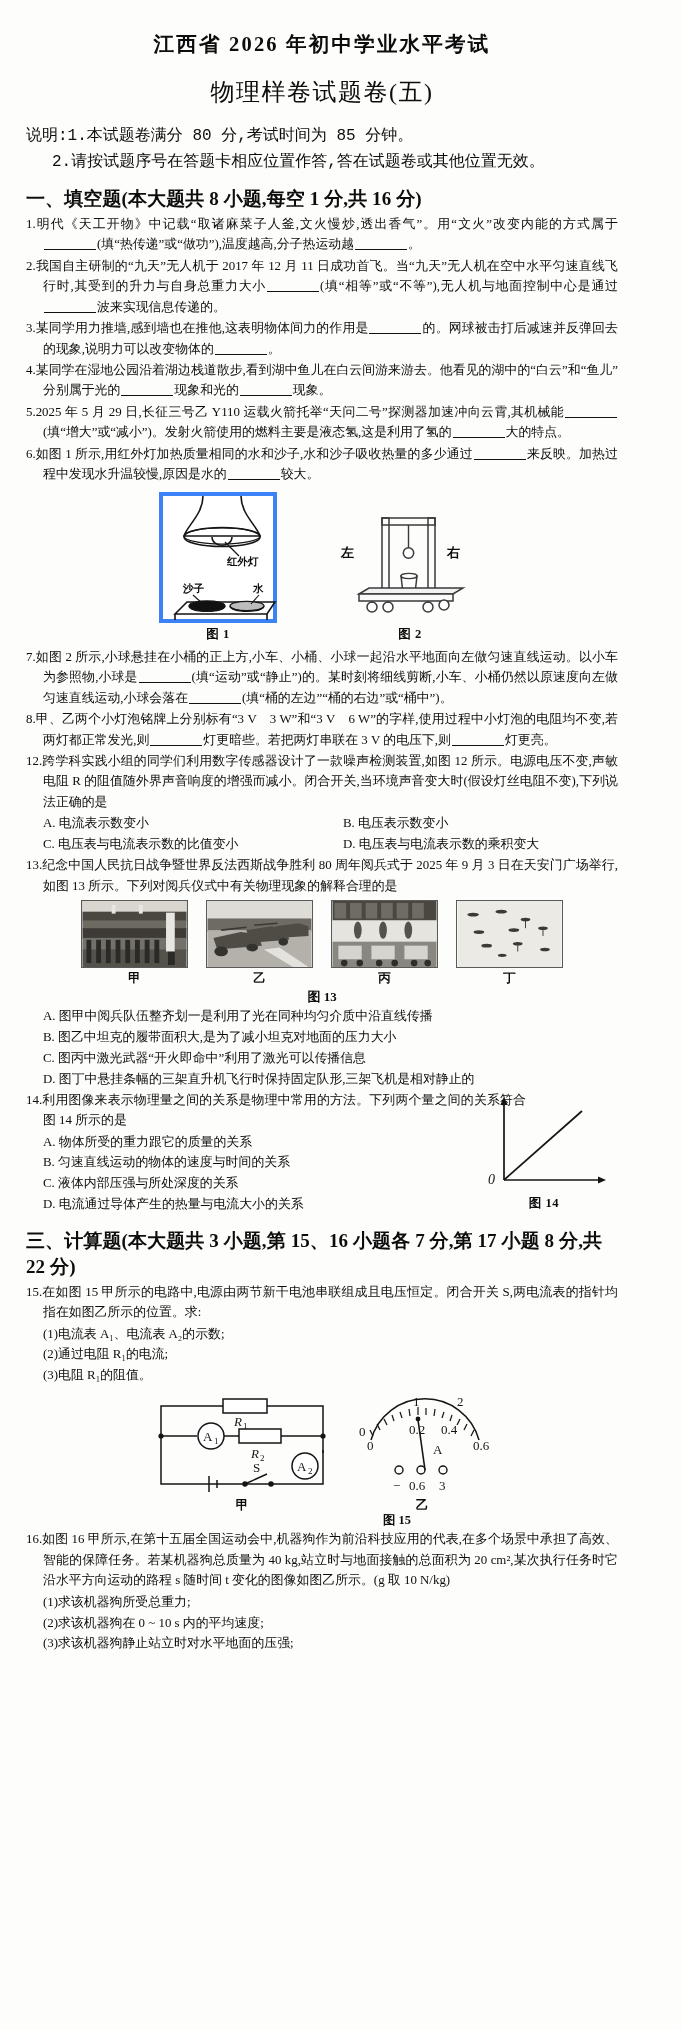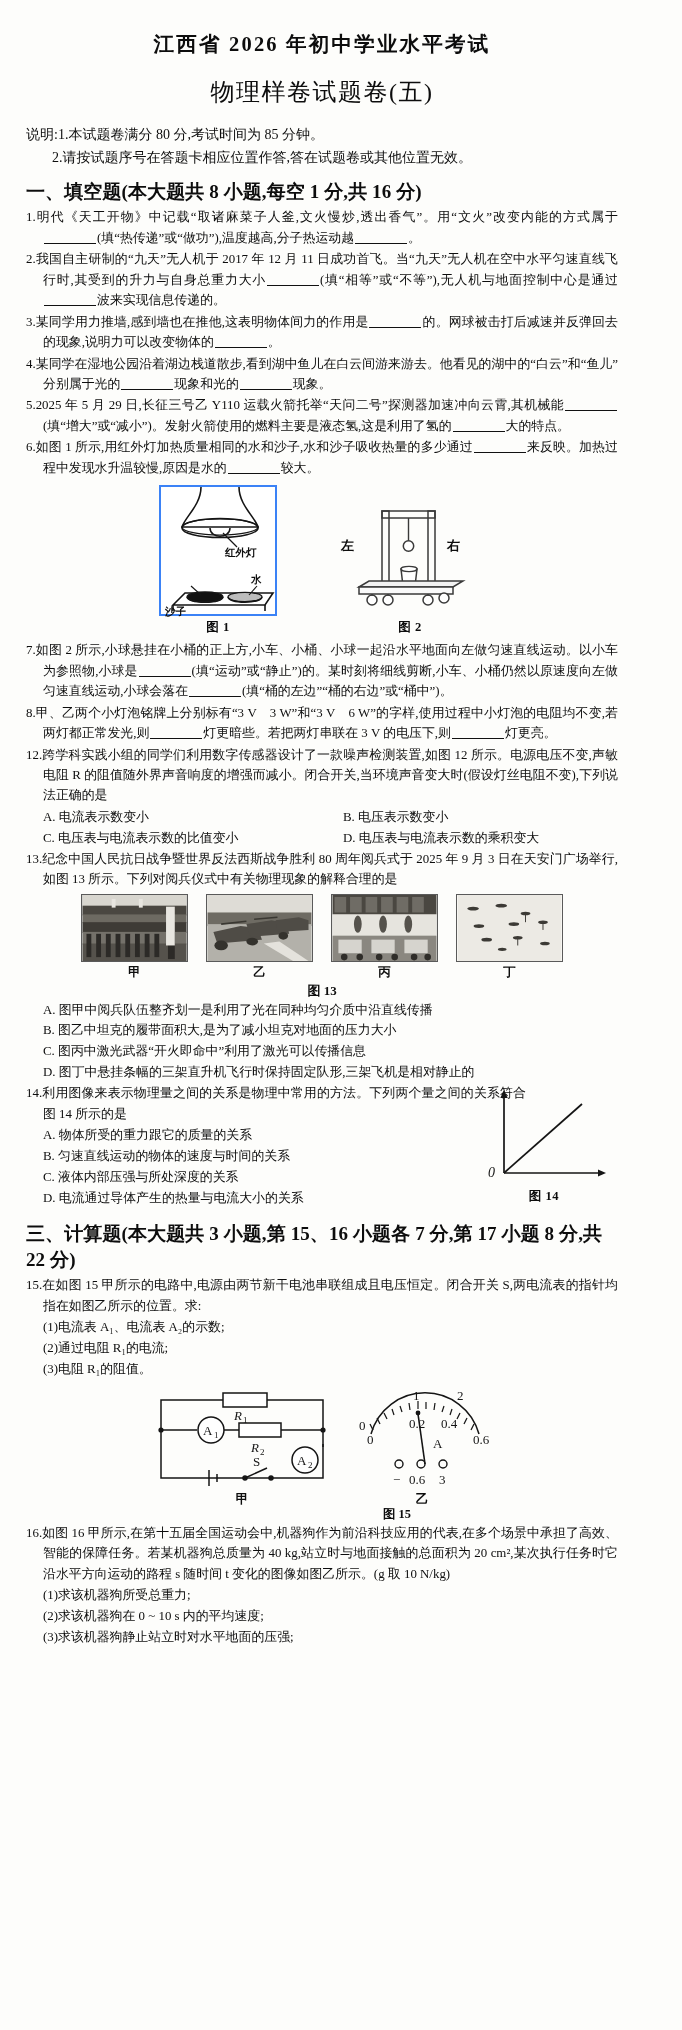--- a/index.html
+++ b/index.html
@@ -29,21 +29,21 @@
     margin: 16px 0 0 0;
     font-family: "Liberation Serif", "DejaVu Serif", serif;
   }
   .paper-title {
     text-align: center;
     font-size: 24px;
     font-weight: 400;
     letter-spacing: 1.5px;
     margin: 18px 0 16px 0;
   }
-  .notes { font-size: 14px; line-height: 1.62; }
+  .notes { font-size: 16px; line-height: 1.62; font-family: Liberation Mono, monospace; }
   .notes .note-row { display: block; }
   .notes .n2 { margin-left: 26px; }
 
   .section-head {
     font-size: 19px;
     font-weight: 700;
     margin: 10px 0 2px 0;
     letter-spacing: .1px;
   }
 
@@ -69,21 +69,21 @@
   .opt-grid { display: flex; }
   .opt-grid > span:first-child { width: 300px; flex: none; }
   .opt-line { display: block; }
 
   
   .fig-row { display: flex; justify-content: center; align-items: flex-end; gap: 58px; margin: 7px 0 4px 0; }
   .fig-cap { text-align: center; font-size: 12.6px; font-weight: 700; margin-top: 3px; letter-spacing: .5px; }
   .fig-unit { display: flex; flex-direction: column; align-items: center; }
 
   
-  .fig1 { width: 118px; height: 131px; border: 2px solid #3b82f6; position: relative; background: #fff; }
+  .fig1 { width: 118px; height: 131px; border: 4px solid #3b82f6; position: relative; background: #fff; }
   .f1label { position: absolute; font-size: 10.5px; font-weight: 700; white-space: nowrap; }
 
   
   .fig2 { width: 150px; height: 131px; position: relative; }
   .f2label { position: absolute; font-size: 13px; font-weight: 700; }
 
   
   .photostrip { display: flex; justify-content: center; align-items: flex-end; gap: 18px; margin-top: 4px; }
   .photo-unit { display: flex; flex-direction: column; align-items: center; }
   .photo { border: 1px solid #5a5a5a; display: block; }
@@ -162,21 +162,21 @@
           <ellipse cx="44" cy="110" rx="18" ry="5" fill="#111" stroke="#151515" stroke-width="1.3"></ellipse>
           <path d="M26 110 C28 117, 60 117, 62 110" fill="none" stroke="#151515" stroke-width="1.3"></path>
 
           <ellipse cx="84" cy="110" rx="17" ry="4.6" fill="#bcbcbc" stroke="#151515" stroke-width="1.3"></ellipse>
           <path d="M67 110 C69 117, 99 117, 101 110" fill="none" stroke="#151515" stroke-width="1.3"></path>
 
           <line x1="30" y1="99" x2="40" y2="108" stroke="#151515" stroke-width="1.1"></line>
           <line x1="96" y1="99" x2="88" y2="108" stroke="#151515" stroke-width="1.1"></line>
         </svg>
         <span class="f1label" style="left:64px; top:59px;">红外灯</span>
-        <span class="f1label" style="left:4px; top:86px;margin-top:32px;">沙子</span>
+        <span class="f1label" style="left:20px; top:86px;">沙子</span>
         <span class="f1label" style="left:90px; top:86px;">水</span>
       </div>
       <div class="fig-cap">图 1</div>
     </div>
 
     <div class="fig-unit">
       <div class="fig2">
         <svg width="150" height="131" viewBox="0 0 150 131">
 
           <rect x="47" y="26" width="7" height="72" fill="none" stroke="#3a3a3a" stroke-width="1.5"></rect>

